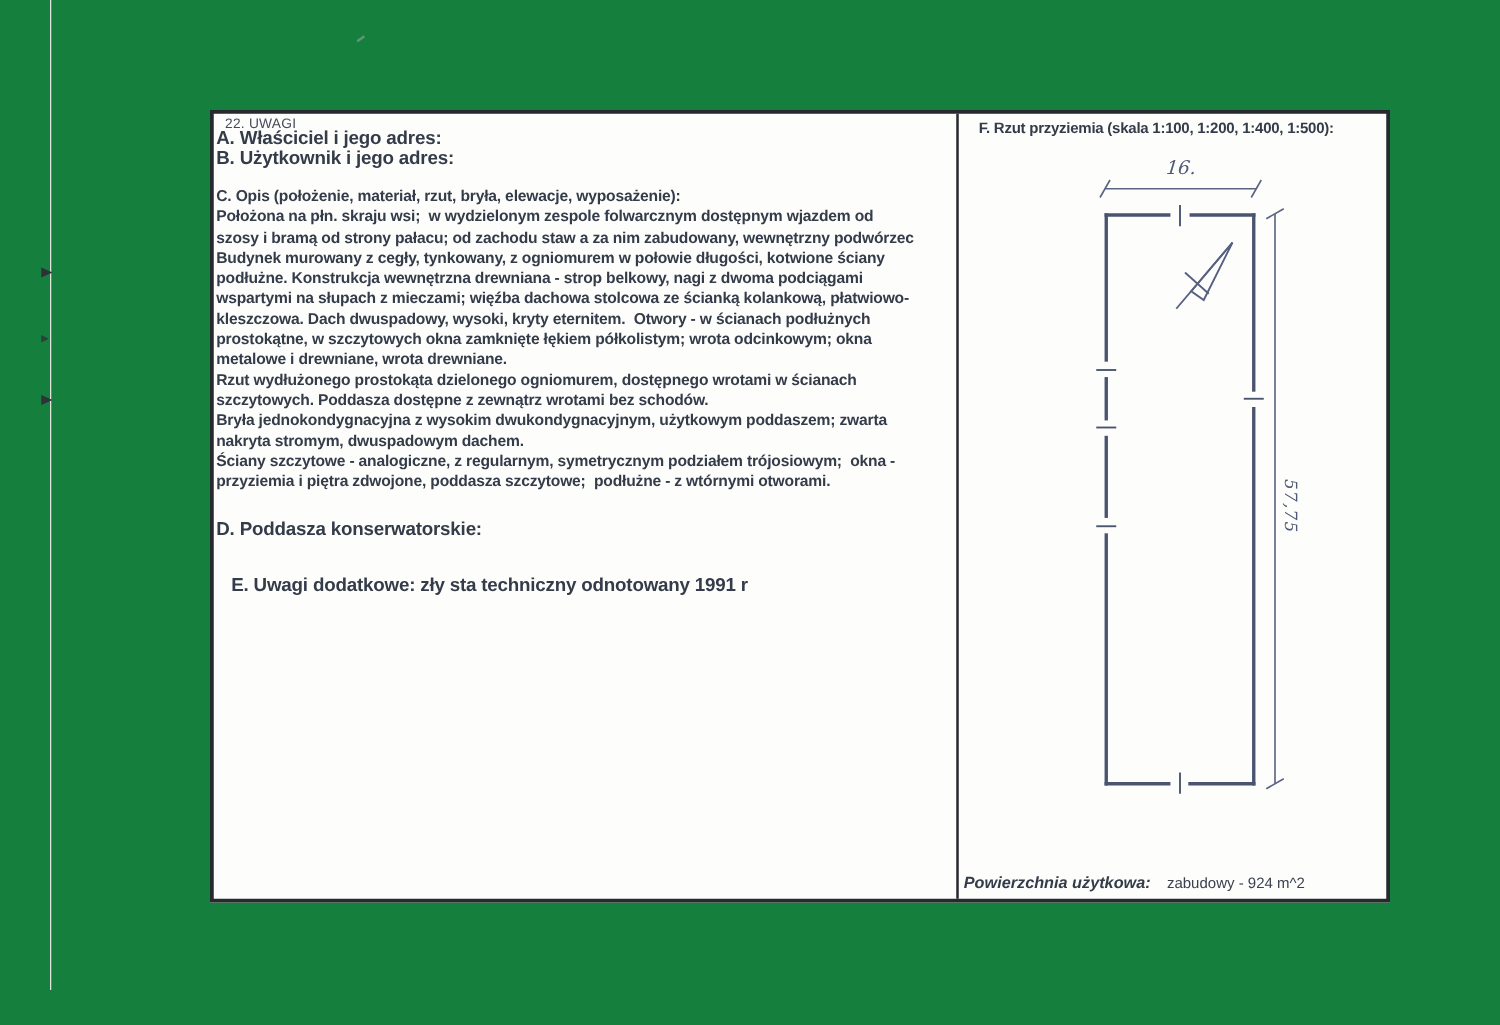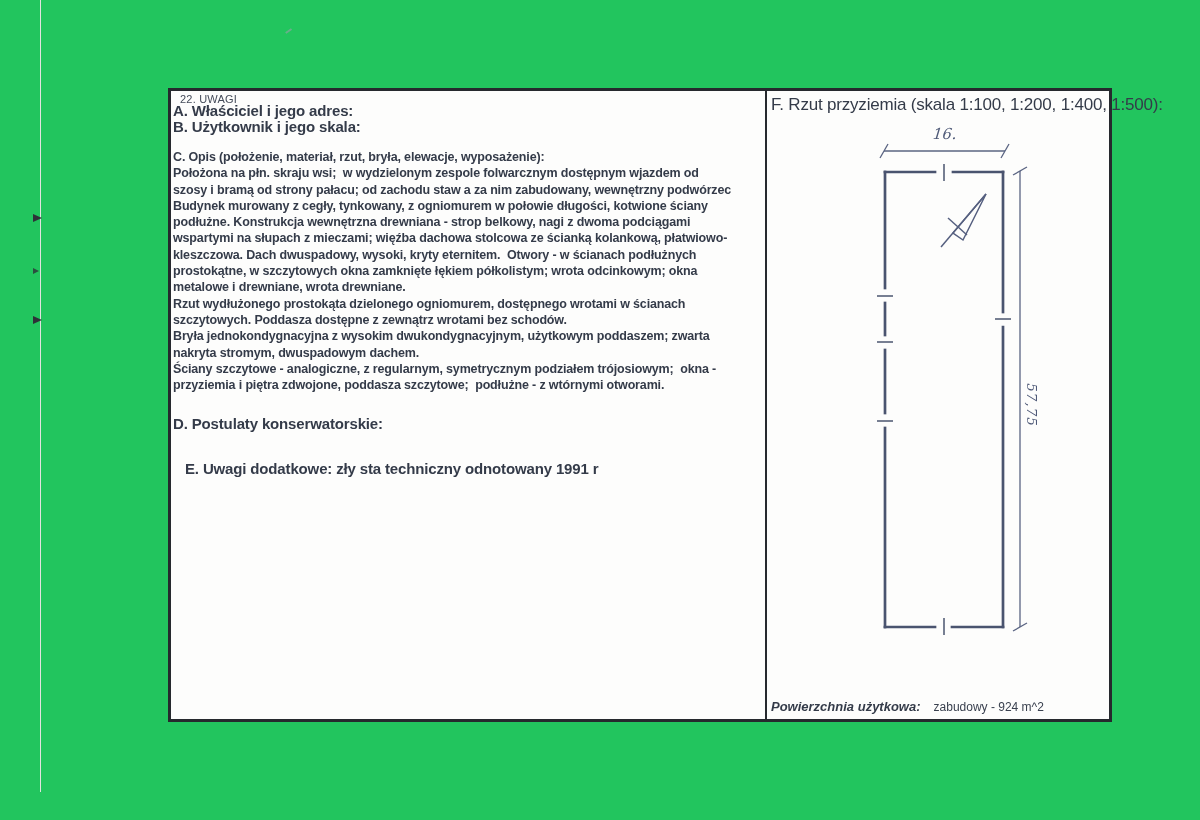--- a/index.html
+++ b/index.html
@@ -1,16 +1,16 @@
 <!DOCTYPE html>
 <html><head>
 <meta charset="utf-8">
 <style>
   html,body{margin:0;padding:0;background:#ffffff;}
-  .page{position:relative;width:1200px;height:820px;background:#22c55e;overflow:hidden;
+  .page{position:relative;width:1200px;height:820px;background:#15803d;overflow:hidden;
         font-family:"Liberation Sans","DejaVu Sans",sans-serif;}
   
   .scan-edge{position:absolute;left:40px;top:0;width:1px;height:792px;background:#e3e3df;}
   .edge-mark{position:absolute;left:33px;width:0;height:0;
              border-left:9px solid #2e3138;border-top:4px solid transparent;border-bottom:4px solid transparent;}
   .edge-mark.small{border-left-width:6px;border-top-width:3px;border-bottom-width:3px;opacity:.8;}
   .speck{position:absolute;width:7px;height:1.5px;background:#9aa0a8;transform:rotate(-35deg);opacity:.6;}
   
   .form{position:absolute;left:168px;top:88px;width:944px;height:634px;
         border:3px solid #26292e;box-sizing:border-box;background:#fdfdfc;}
@@ -18,21 +18,21 @@
   
   .left-panel{position:absolute;left:0;top:0;width:594px;height:628px;overflow:hidden;}
   .tline{position:absolute;left:2px;white-space:pre;font-size:15px;font-weight:700;
          letter-spacing:-0.15px;color:#343b49;line-height:16.3px;}
   .form-label{position:absolute;left:9px;top:2px;font-size:11px;font-weight:400;color:#454c5a;letter-spacing:.2px;}
   .c-block{position:absolute;left:2px;top:58px;width:594px;}
   .c-block div{white-space:pre;font-size:12.5px;font-weight:700;letter-spacing:-0.15px;
                color:#343b49;line-height:16.3px;}
   
   .right-panel{position:absolute;left:596px;top:0;width:342px;height:628px;}
-  .rp-heading{position:absolute;left:4px;top:4px;font-size:17px;font-weight:400;
+  .rp-heading{position:absolute;left:16px;top:4px;font-size:12px;font-weight:700;
               letter-spacing:-0.2px;color:#343b49;white-space:nowrap;}
   .plan-svg{position:absolute;left:0;top:0;}
   .dim-label{position:absolute;color:#4f5a78;font-family:"DejaVu Serif","Liberation Serif",serif;
              font-style:italic;text-align:center;}
   .dim-w{left:153px;top:34px;width:50px;font-size:15px;transform:skewX(-6deg);}
   .dim-h{left:235px;top:301px;width:50px;height:26px;font-size:13.5px;letter-spacing:1px;
          transform:rotate(90deg);}
   .rp-footer{position:absolute;left:4px;top:606px;white-space:nowrap;}
   .rp-footer .flabel{font-size:13px;font-weight:700;color:#343b49;font-style:italic;}
   .rp-footer .fvalue{font-size:12px;font-weight:400;color:#3a414f;margin-left:13px;}
@@ -47,41 +47,41 @@
   <div class="edge-mark small" style="top:268px;"></div>
   <div class="edge-mark" style="top:316px;"></div>
   <div class="speck" style="left:285px;top:30px;"></div>
   <div class="speck" style="left:820px;top:115px;"></div>
 
   <div class="form">
 
     <div class="left-panel">
       <div class="form-label">22. UWAGI</div>
       <div class="tline" style="top:12px;">A. Właściciel i jego adres:</div>
-      <div class="tline" style="top:28px;">B. Użytkownik i jego skala:</div>
+      <div class="tline" style="top:28px;">B. Użytkownik i jego adres:</div>
 
       <div class="c-block">
         <div>C. Opis (położenie, materiał, rzut, bryła, elewacje, wyposażenie):</div>
         <div>Położona na płn. skraju wsi;  w wydzielonym zespole folwarcznym dostępnym wjazdem od</div>
         <div>szosy i bramą od strony pałacu; od zachodu staw a za nim zabudowany, wewnętrzny podwórzec</div>
         <div>Budynek murowany z cegły, tynkowany, z ogniomurem w połowie długości, kotwione ściany</div>
         <div>podłużne. Konstrukcja wewnętrzna drewniana - strop belkowy, nagi z dwoma podciągami</div>
         <div>wspartymi na słupach z mieczami; więźba dachowa stolcowa ze ścianką kolankową, płatwiowo-</div>
         <div>kleszczowa. Dach dwuspadowy, wysoki, kryty eternitem.  Otwory - w ścianach podłużnych</div>
         <div>prostokątne, w szczytowych okna zamknięte łękiem półkolistym; wrota odcinkowym; okna</div>
         <div>metalowe i drewniane, wrota drewniane.</div>
         <div>Rzut wydłużonego prostokąta dzielonego ogniomurem, dostępnego wrotami w ścianach</div>
         <div>szczytowych. Poddasza dostępne z zewnątrz wrotami bez schodów.</div>
         <div>Bryła jednokondygnacyjna z wysokim dwukondygnacyjnym, użytkowym poddaszem; zwarta</div>
         <div>nakryta stromym, dwuspadowym dachem.</div>
         <div>Ściany szczytowe - analogiczne, z regularnym, symetrycznym podziałem trójosiowym;  okna -</div>
         <div>przyziemia i piętra zdwojone, poddasza szczytowe;  podłużne - z wtórnymi otworami.</div>
       </div>
 
-      <div class="tline" style="top:325px;">D. Postulaty konserwatorskie:</div>
+      <div class="tline" style="top:325px;">D. Poddasza konserwatorskie:</div>
       <div class="tline" style="top:370px;margin-left:12px;">E. Uwagi dodatkowe: zły sta techniczny odnotowany 1991 r</div>
     </div>
 
     <div class="divider"></div>
 
     <div class="right-panel">
       <div class="rp-heading">F. Rzut przyziemia (skala 1:100, 1:200, 1:400, 1:500):</div>
 
       <svg class="plan-svg" width="342" height="628" viewBox="0 0 342 628">
 

